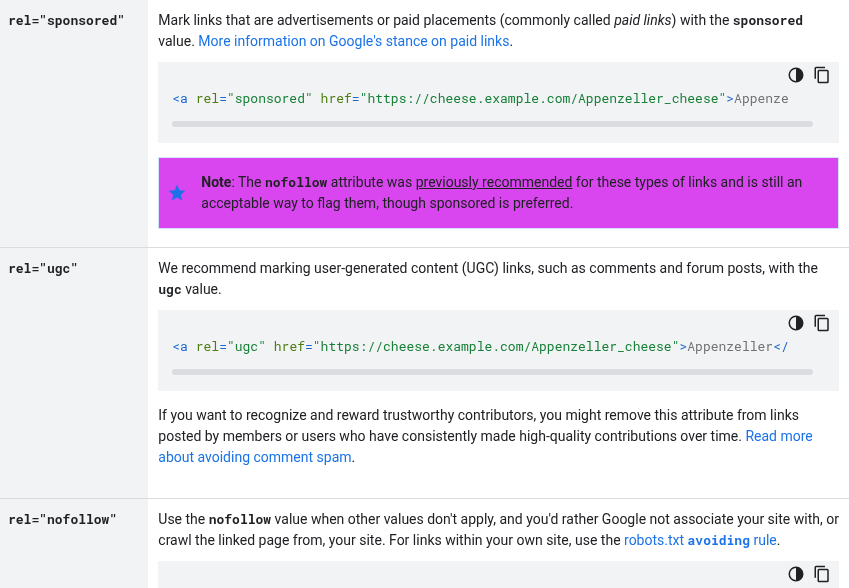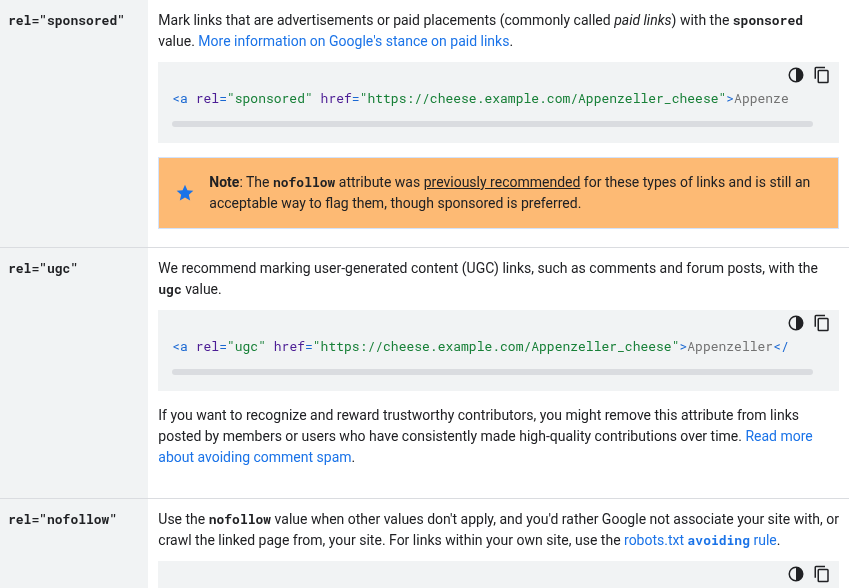--- a/index.html
+++ b/index.html
@@ -67,34 +67,34 @@
   .code-toolbar svg { width: 18px; height: 18px; fill: #202124; }
   pre {
     margin: 0;
     font-family: 'Roboto Mono', monospace;
     font-size: 13px;
     line-height: 1.6;
     white-space: pre;
     overflow-x: hidden;
   }
   .tok-tag { color: #1967d2; }
-  .tok-attr { color: #4c1d95; }
+  .tok-attr { color: #4d7c0f; }
   .tok-val  { color: #188038; }
   .tok-text { color: #737373; }
   .scrollbar-fake {
     height: 6px;
     background: #dadce0;
     border-radius: 3px;
     margin: 12px 26px 0 0;
   }
   .note-box {
     display: flex;
-    background: #fdba74;
+    background: #d946ef;
     border: 1px solid #d2e3fc;
-    padding: 14px 16px;
+    padding: 14px 8px;
     margin-top: 12px;
   }
   .note-star {
     flex: 0 0 auto;
     margin-right: 14px;
     display: flex; align-items: center;
   }
   .note-star svg { width: 20px; height: 20px; fill: #1a73e8; }
   .note-text { font-size: 14px; color: #202124; }
   .note-text a {

